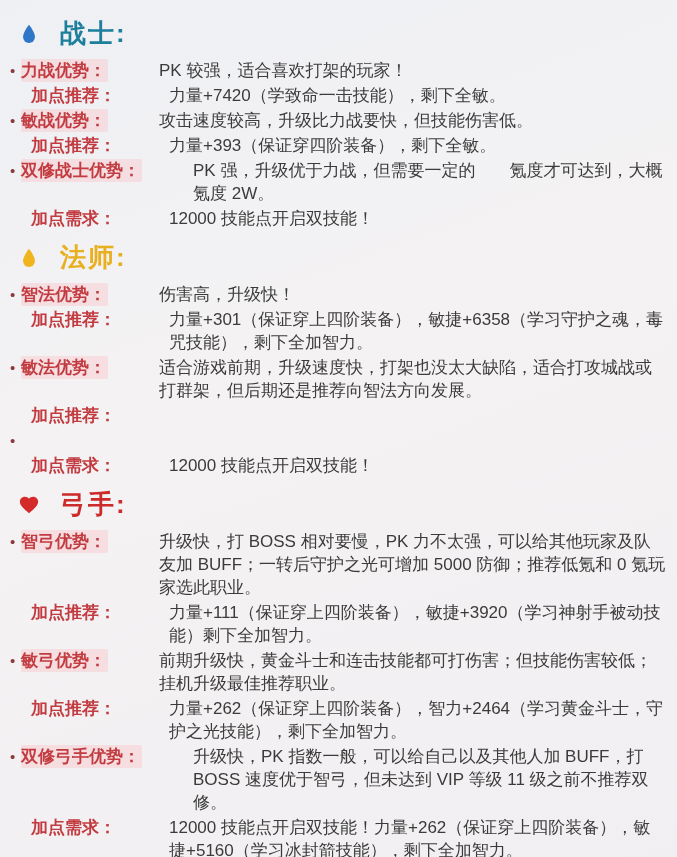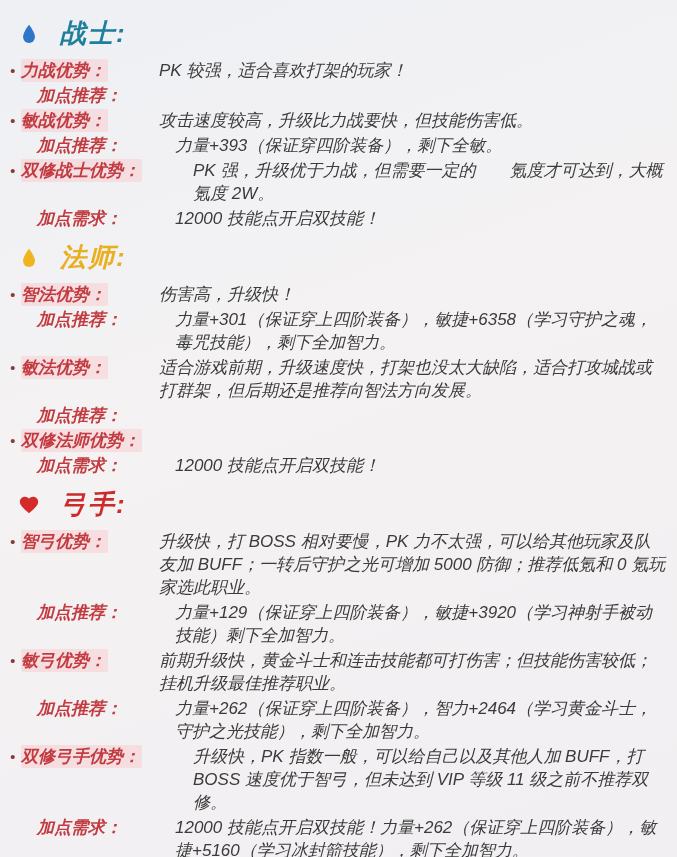--- a/index.html
+++ b/index.html
@@ -9,21 +9,20 @@
   }
   .page{
     position:relative;
     width:677px;height:857px;
     margin:0 auto;
     background:linear-gradient(160deg,#eef0f4 0%,#f4f2f3 40%,#f1eff1 100%);
     overflow:hidden;
     box-sizing:border-box;
     padding:10px 10px 0 10px;
     color:#3b3b3b;
-    font-style:italic;
   }
   .section{margin-bottom:10px;}
   .sec-header{
     display:flex;align-items:center;
     margin:6px 0 8px 8px;
   }
   .sec-icon{width:26px;height:30px;margin-right:16px;display:inline-flex;align-items:center;}
   .sec-icon svg{width:22px;height:28px;}
   .sec-title{
     font-size:26px;font-weight:bold;letter-spacing:2px;
@@ -40,21 +39,21 @@
   .label{
     white-space:nowrap;
     color:#c23b40;font-weight:bold;
     padding:0 2px 0 0;
     text-align:right;
   }
   .item.adv .label{
     background:rgba(247,205,210,0.55);
     border-radius:2px;
   }
-  .item.no-bullet .label{margin-left:16px;}
+  .item.no-bullet .label{margin-left:10px;}
   .text{
     flex:1;
     color:#3b3b3b;
     padding-left:6px;
     margin-left:45px;
   }
 </style>
 </head>
 <body>
 
@@ -71,20 +70,21 @@
     </div>
     <div class="items">
       <div class="item adv">
         <span class="bullet">•</span>
         <span class="label">力战优势：</span>
         <div class="text">PK 较强，适合喜欢打架的玩家！</div>
       </div>
       <div class="item no-bullet">
         <span class="bullet"></span>
         <span class="label">加点推荐：</span>
+        <div class="text">力量+7420（学致命一击技能），剩下全敏。</div>
       </div>
       <div class="item adv">
         <span class="bullet">•</span>
         <span class="label">敏战优势：</span>
         <div class="text">攻击速度较高，升级比力战要快，但技能伤害低。</div>
       </div>
       <div class="item no-bullet">
         <span class="bullet"></span>
         <span class="label">加点推荐：</span>
         <div class="text">力量+393（保证穿四阶装备），剩下全敏。</div>
@@ -126,21 +126,20 @@
         <span class="bullet">•</span>
         <span class="label">敏法优势：</span>
         <div class="text">适合游戏前期，升级速度快，打架也没太大缺陷，适合打攻城战或打群架，但后期还是推荐向智法方向发展。</div>
       </div>
       <div class="item no-bullet">
         <span class="bullet"></span>
         <span class="label">加点推荐：</span>
       </div>
       <div class="item adv">
         <span class="bullet">•</span>
-        <span class="label">双修法师优势：</span>
       </div>
       <div class="item no-bullet">
         <span class="bullet"></span>
         <span class="label">加点需求：</span>
         <div class="text">12000 技能点开启双技能！</div>
       </div>
     </div>
   </div>
 
   <div class="section">
@@ -154,21 +153,21 @@
     </div>
     <div class="items">
       <div class="item adv">
         <span class="bullet">•</span>
         <span class="label">智弓优势：</span>
         <div class="text">升级快，打 BOSS 相对要慢，PK 力不太强，可以给其他玩家及队友加 BUFF；一转后守护之光可增加 5000 防御；推荐低氪和 0 氪玩家选此职业。</div>
       </div>
       <div class="item no-bullet">
         <span class="bullet"></span>
         <span class="label">加点推荐：</span>
-        <div class="text">力量+129（保证穿上四阶装备），敏捷+3920（学习神射手被动技能）剩下全加智力。</div>
+        <div class="text">力量+111（保证穿上四阶装备），敏捷+3920（学习神射手被动技能）剩下全加智力。</div>
       </div>
       <div class="item adv">
         <span class="bullet">•</span>
         <span class="label">敏弓优势：</span>
         <div class="text">前期升级快，黄金斗士和连击技能都可打伤害；但技能伤害较低；挂机升级最佳推荐职业。</div>
       </div>
       <div class="item no-bullet">
         <span class="bullet"></span>
         <span class="label">加点推荐：</span>
         <div class="text">力量+262（保证穿上四阶装备），智力+2464（学习黄金斗士，守护之光技能），剩下全加智力。</div>

